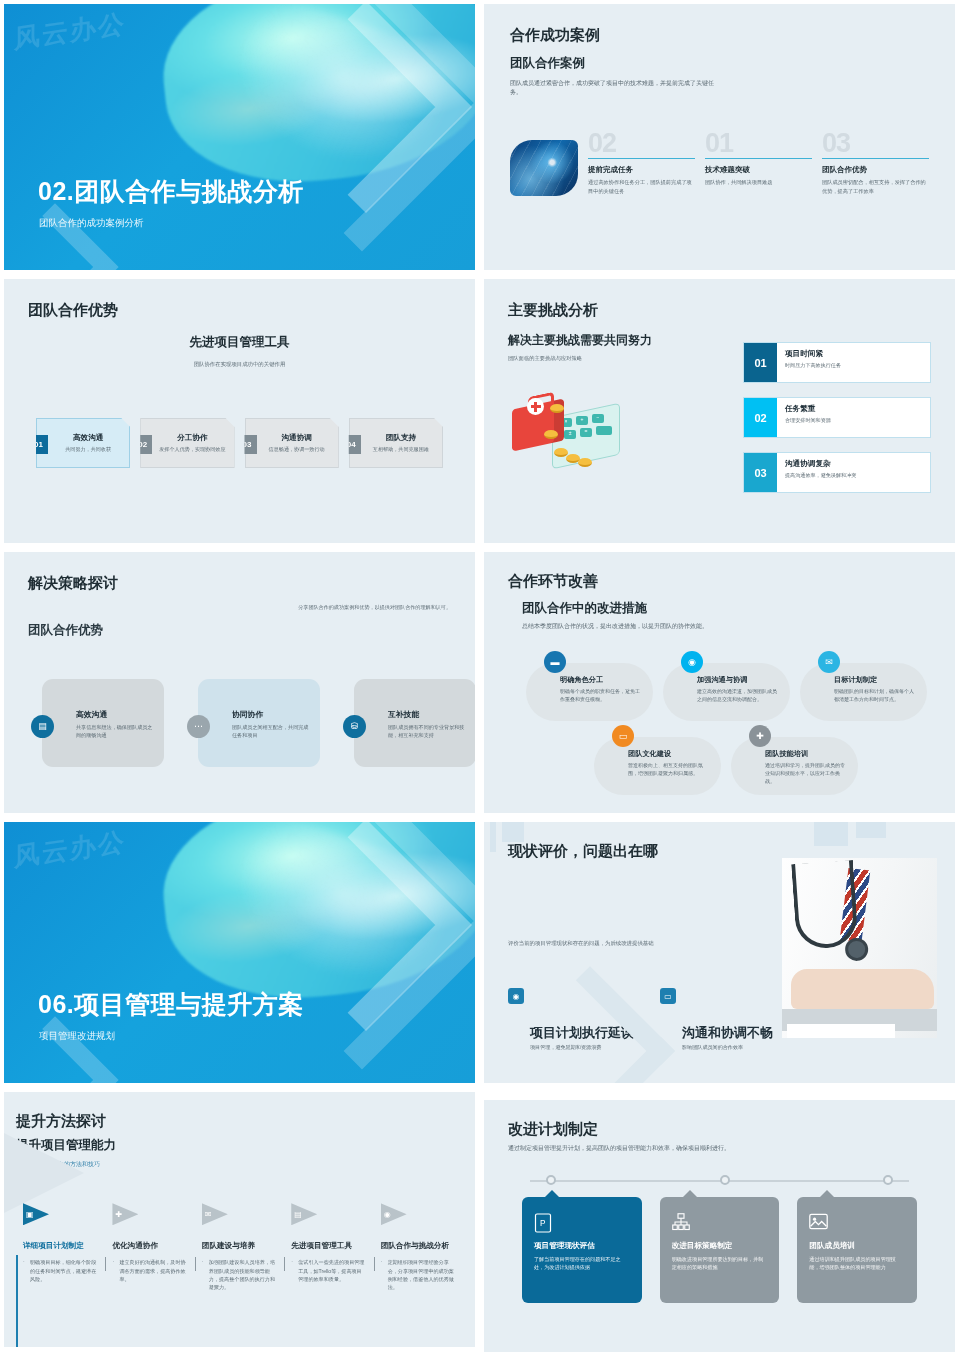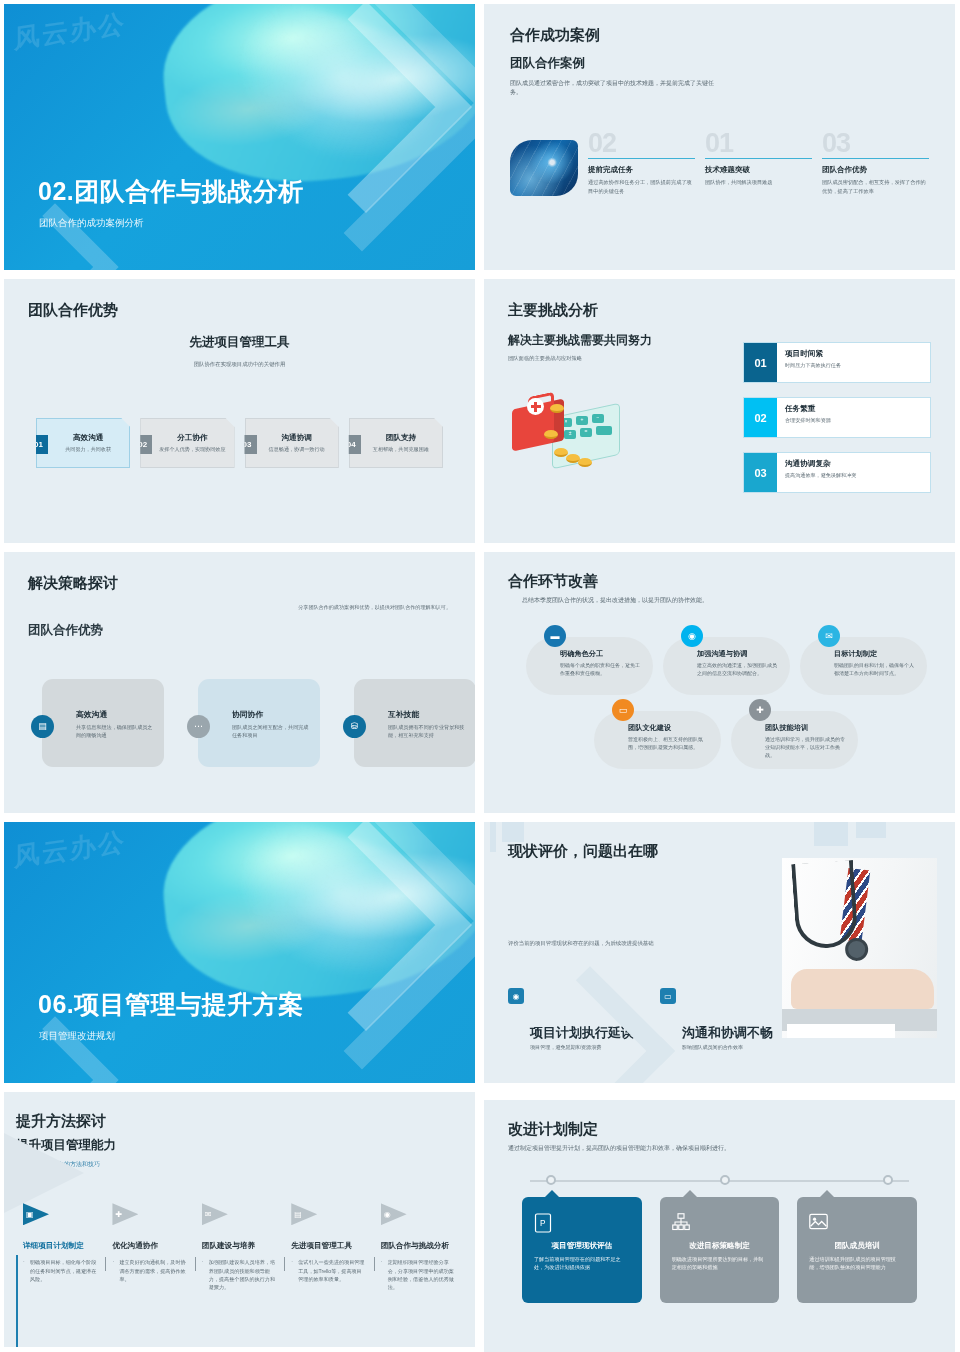--- a/index.html
+++ b/index.html
@@ -171,21 +171,21 @@
   .sl10 { padding:20px 24px;margin-top:8px; }
   .sl10 .line { position:relative; margin:22px 18px 0 18px; height:12px; }
   .sl10 .line .rail { position:absolute; left:4px; right:4px; top:5px; height:2px; background:#c9d2d8; }
   .sl10 .line .dot { position:absolute; top:0; width:10px; height:10px; border-radius:50%; border:2px solid #b6c1c8; background:#eef3f6; }
   .sl10 .cards { display:flex; gap:18px; margin-top:10px; padding:0 14px; }
   .sl10 .card { position:relative; flex:1; height:106px; background:#8f9aa1; border-radius:6px; padding:44px 12px 0 12px; }
   .sl10 .card.on { background:#0a6a99; }
   .sl10 .card:before { content:""; position:absolute; left:22px; top:-7px; border-left:8px solid transparent; border-right:8px solid transparent; border-bottom:8px solid #8f9aa1; }
   .sl10 .card.on:before { border-bottom-color:#0a6a99; }
   .sl10 .card .gi { position:absolute; left:12px; top:16px; width:18px; height:20px; }
-  .sl10 .card .t { font-size:7.6px; font-weight:700; color:#fff;text-align:center; }
+  .sl10 .card .t { font-size:7.6px; font-weight:700; color:#fff; }
   .sl10 .card .d { font-size:5.1px; color:rgba(255,255,255,.92); line-height:1.6; margin-top:4px; }
 </style>
 </head>
 <body>
 
 <div class="deck">
 
   <div class="cell">
     <div class="slide cover">
       <div class="wave"></div>
@@ -342,20 +342,21 @@
           <div class="t">互补技能</div>
           <div class="d">团队成员拥有不同的专业背景和技能，相互补充和支持</div>
         </div>
       </div>
     </div>
   </div>
 
   <div class="cell">
     <div class="slide sl6">
       <div class="s-title">合作环节改善</div>
+      <div class="s-sub">团队合作中的改进措施</div>
       <div class="s-desc">总结本季度团队合作的状况，提出改进措施，以提升团队的协作效能。</div>
       <div class="pods">
         <div class="pod" style="left:18px;top:18px;">
           <div class="pi" style="background:#1776b0">▬</div>
           <div class="t">明确角色分工</div>
           <div class="d">明确每个成员的职责和任务，避免工作重叠和责任模糊。</div>
         </div>
         <div class="pod" style="left:155px;top:18px;">
           <div class="pi" style="background:#00b3ef">◉</div>
           <div class="t">加强沟通与协调</div>

